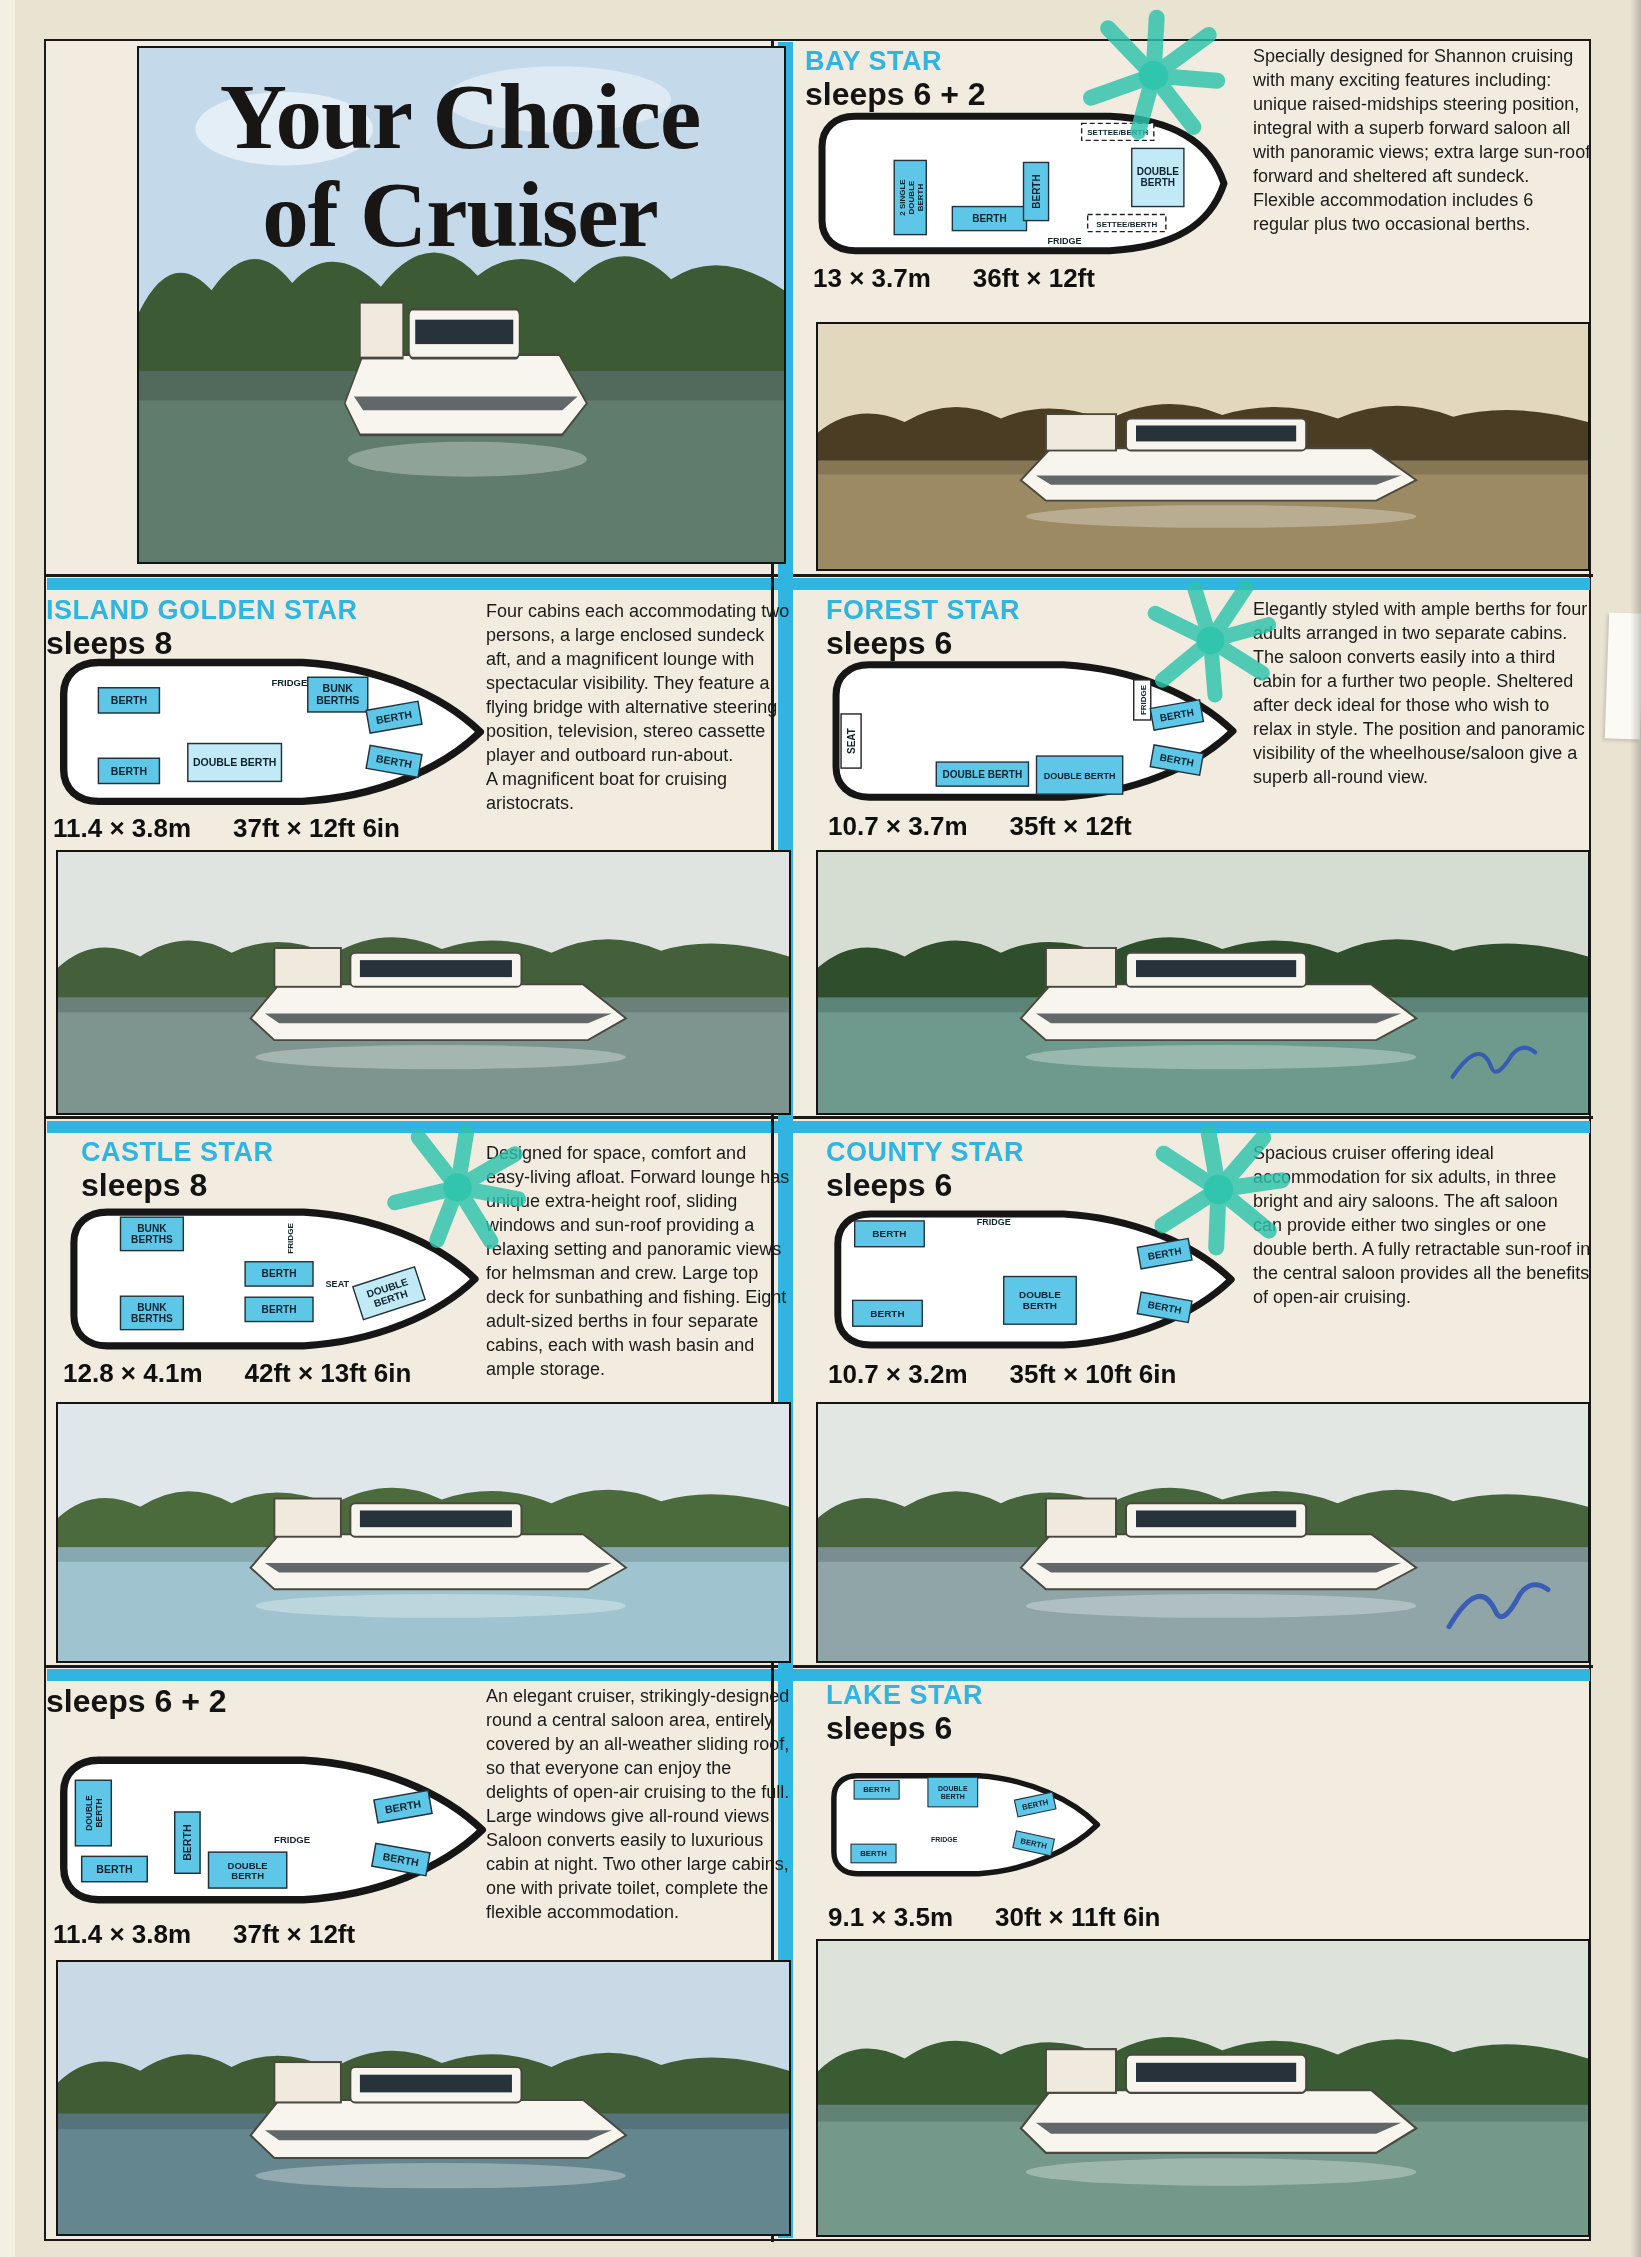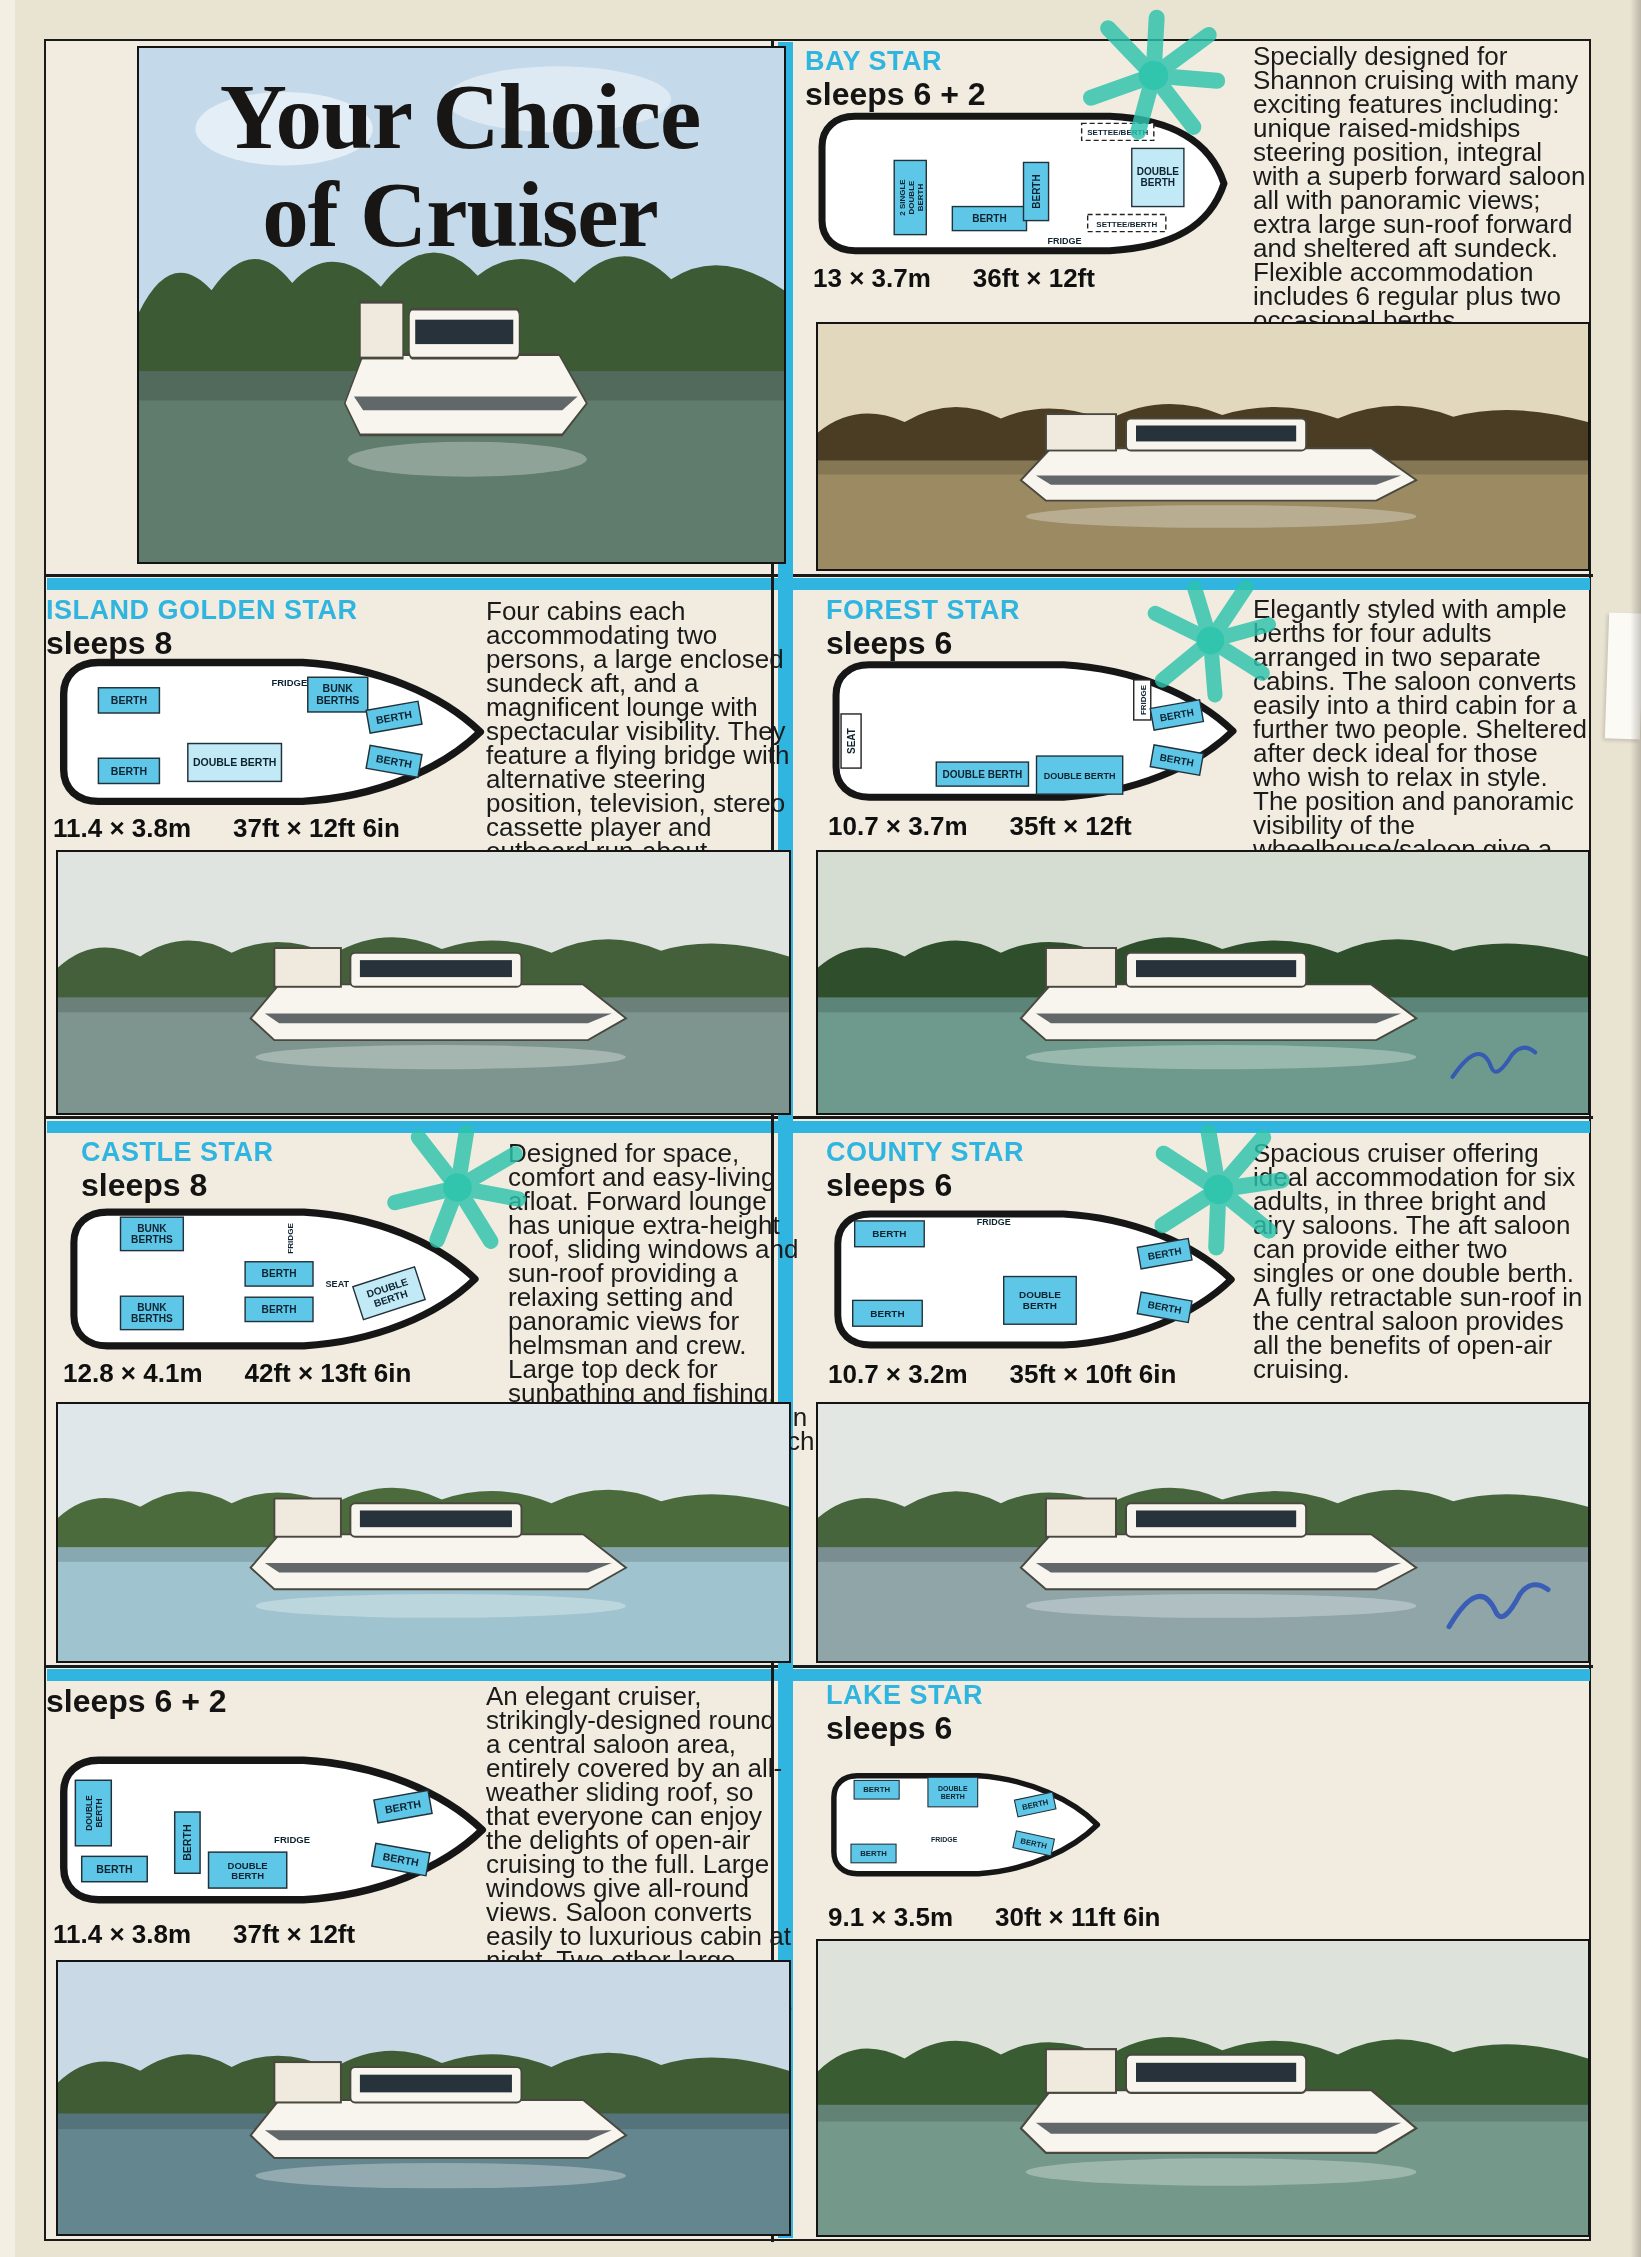--- a/index.html
+++ b/index.html
@@ -33,36 +33,36 @@
   .bsleeps{font-weight:700;font-size:32px;line-height:1.05;color:#141414;margin-top:2.9px;}
   .fp svg{width:100%;height:100%;display:block;}
   .hull{fill:#fff;stroke:#161616;stroke-width:7;stroke-linejoin:round;}
   .berth{fill:var(--berth);stroke:#22323a;stroke-width:1.4;}
   .berth.light{fill:var(--berthlight);}
   .berth.plain{fill:#fff;stroke:#222;}
   .berth.dash{fill:#fff;stroke:#222;stroke-dasharray:5 3;}
   .fp-label{font-family:"Liberation Sans",sans-serif;font-weight:700;fill:#0e2330;text-anchor:middle;}
   .dims{font-weight:700;font-size:26px;color:#101010;white-space:nowrap;}
   .dims .imp{margin-left:42px;}
-  .desc{margin:0;font-size:26px;line-height:24px;color:#1b1b1b;white-space:pre-line;}
+  .desc{margin:0;font-size:18px;line-height:24px;color:#1b1b1b;white-space:pre-line;}
   .photo{border:2.9px solid #141414;background:#ccd8d2;}
   .photo svg{width:100%;height:100%;display:block;}
 
   
   #h-bay{left:805px;top:48px;}        #fp-bay{left:809px;top:108px;width:423px;height:153px;}
   #d-bay{left:813px;top:263px;}       #t-bay{left:1253px;top:44px;width:338px;}
   #ph-bay{left:816px;top:322px;width:770px;height:245px;}
   #h-island{left:46px;top:597px;}     #fp-island{left:50px;top:653px;width:444px;height:160px;}
   #d-island{left:53px;top:813px;}     #t-island{left:486px;top:599px;width:307px;}
   #ph-island{left:56px;top:850px;width:731px;height:261px;}
   #h-forest{left:826px;top:597px;}    #fp-forest{left:823px;top:653px;width:423px;height:158px;}
   #d-forest{left:828px;top:811px;}    #t-forest{left:1253px;top:597px;width:338px;}
   #ph-forest{left:816px;top:850px;width:770px;height:261px;}
   #h-castle{left:46px;top:1139px;padding-left:35px;}    #fp-castle{left:50px;top:1203px;width:449px;height:154px;}
-  #d-castle{left:63px;top:1358px;}    #t-castle{left:508px;top:1141px;width:307px;}
+  #d-castle{left:63px;top:1358px;}    #t-castle{left:486px;top:1141px;width:307px;}
   #ph-castle{left:56px;top:1402px;width:731px;height:257px;}
   #h-county{left:826px;top:1139px;}   #fp-county{left:823px;top:1205px;width:423px;height:151px;}
   #d-county{left:828px;top:1359px;}   #t-county{left:1253px;top:1141px;width:338px;}
   #ph-county{left:816px;top:1402px;width:770px;height:257px;}
   #h-rock{left:46px;top:1682px;}      #fp-rock{left:50px;top:1750px;width:446px;height:162px;}
   #d-rock{left:53px;top:1919px;}      #t-rock{left:486px;top:1684px;width:307px;}
   #ph-rock{left:56px;top:1960px;width:731px;height:272px;}
   #h-lake{left:826px;top:1682px;}     #fp-lake{left:823px;top:1750px;width:328px;height:151px;}
   #d-lake{left:828px;top:1902px;}     #t-lake{left:1253px;top:1684px;width:338px;}
   #ph-lake{left:816px;top:1939px;width:770px;height:294px;}

